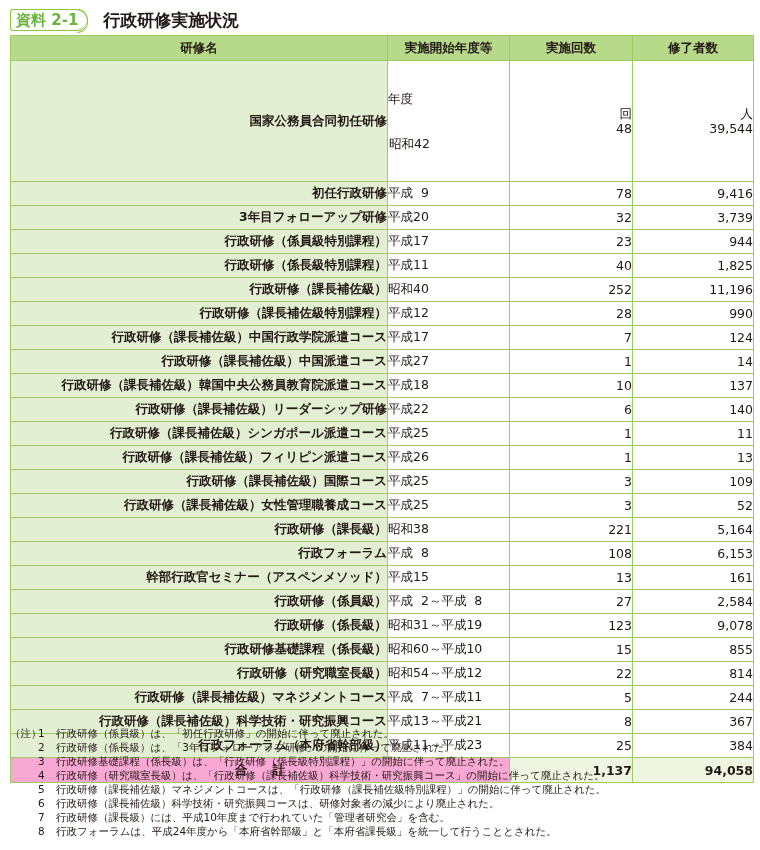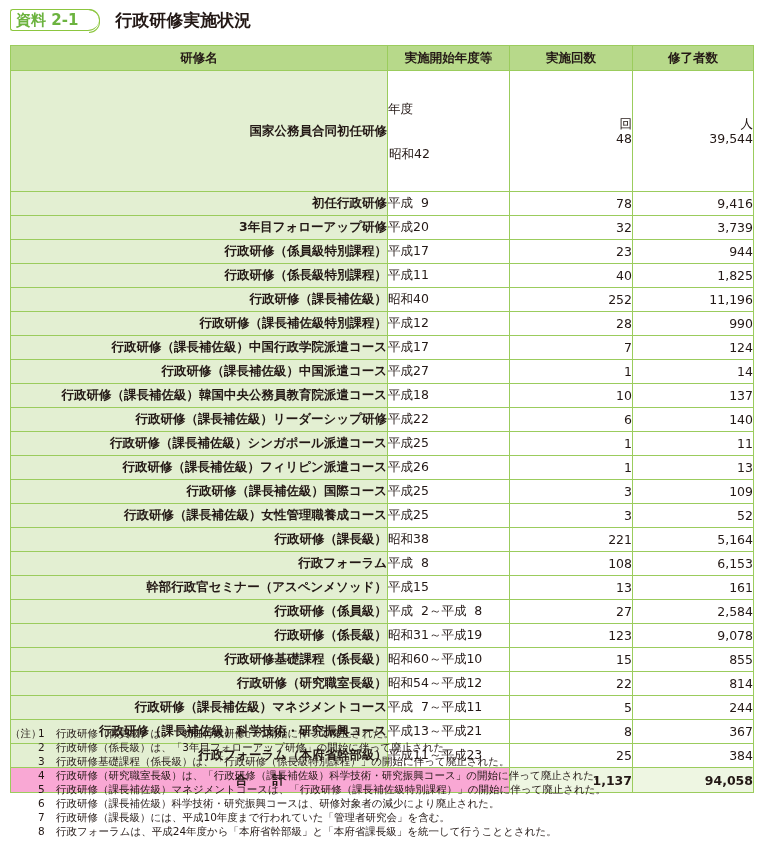--- a/index.html
+++ b/index.html
@@ -1,26 +1,26 @@
 <!DOCTYPE html>
 <html><head>
 <meta charset="utf-8">
 <style>
   html, body { margin: 0; padding: 0; background: #ffffff; }
   body { width: 760px; height: 850px; position: relative; overflow: hidden;
          font-family: "DejaVu Sans", "Liberation Sans", sans-serif; color: #231815; }
   .title-row { position: absolute; left: 10px; top: 8px; height: 24px; display: flex; align-items: center; }
-  .badge { display: inline-block; height: 22px; line-height: 21px; padding: 0 21px 0 5px;
+  .badge { display: inline-block; height: 22px; line-height: 21px; padding: 0 9px 0 5px;
            border: 1.5px solid #8cc63f; border-right: none; border-radius: 3px 12px 12px 3px;
            color: #6cb33f; font-size: 15px; font-weight: bold; position: relative; box-sizing: border-box; }
   .badge::after { content: ""; position: absolute; right: -1px; top: -1.5px; width: 10px; height: 22px;
            border: 1.5px solid #8cc63f; border-left: none; border-radius: 0 12px 12px 0; }
   .title { margin-left: 16px; font-size: 17px; font-weight: bold; color: #231815; }
 
-  table.main { position: absolute; left: 10px; top: 45px; width: 743px; border-collapse: collapse;
+  table.main { position: absolute; left: 10px; top: 35px; width: 743px; border-collapse: collapse;
                font-size: 12.5px; table-layout: fixed; }
   table.main td, table.main th { border: 1.5px solid #9bcc5d; padding: 0; height: 23px; }
   table.main th { background: #b7d98a; font-weight: bold; height: 24px; text-align: center; color: #231815; font-size: 12.5px; }
   td.name { background: #e3efd2; padding-left: 18px; font-weight: bold; text-align: right; white-space: nowrap; }
   td.year { background: #ffffff; padding-left: 10px; text-align: left; white-space: pre; }
   td.num { background: #ffffff; padding-right: 10px; text-align: right; }
   tr.first td { height: 43px; }
   tr.first td.year .unit, tr.first td.num .unit { display: block; line-height: 15px; }
   tr.first td.year .unit { padding-right: 10px; }
   tr.first td .val { display: block; line-height: 15px; }

